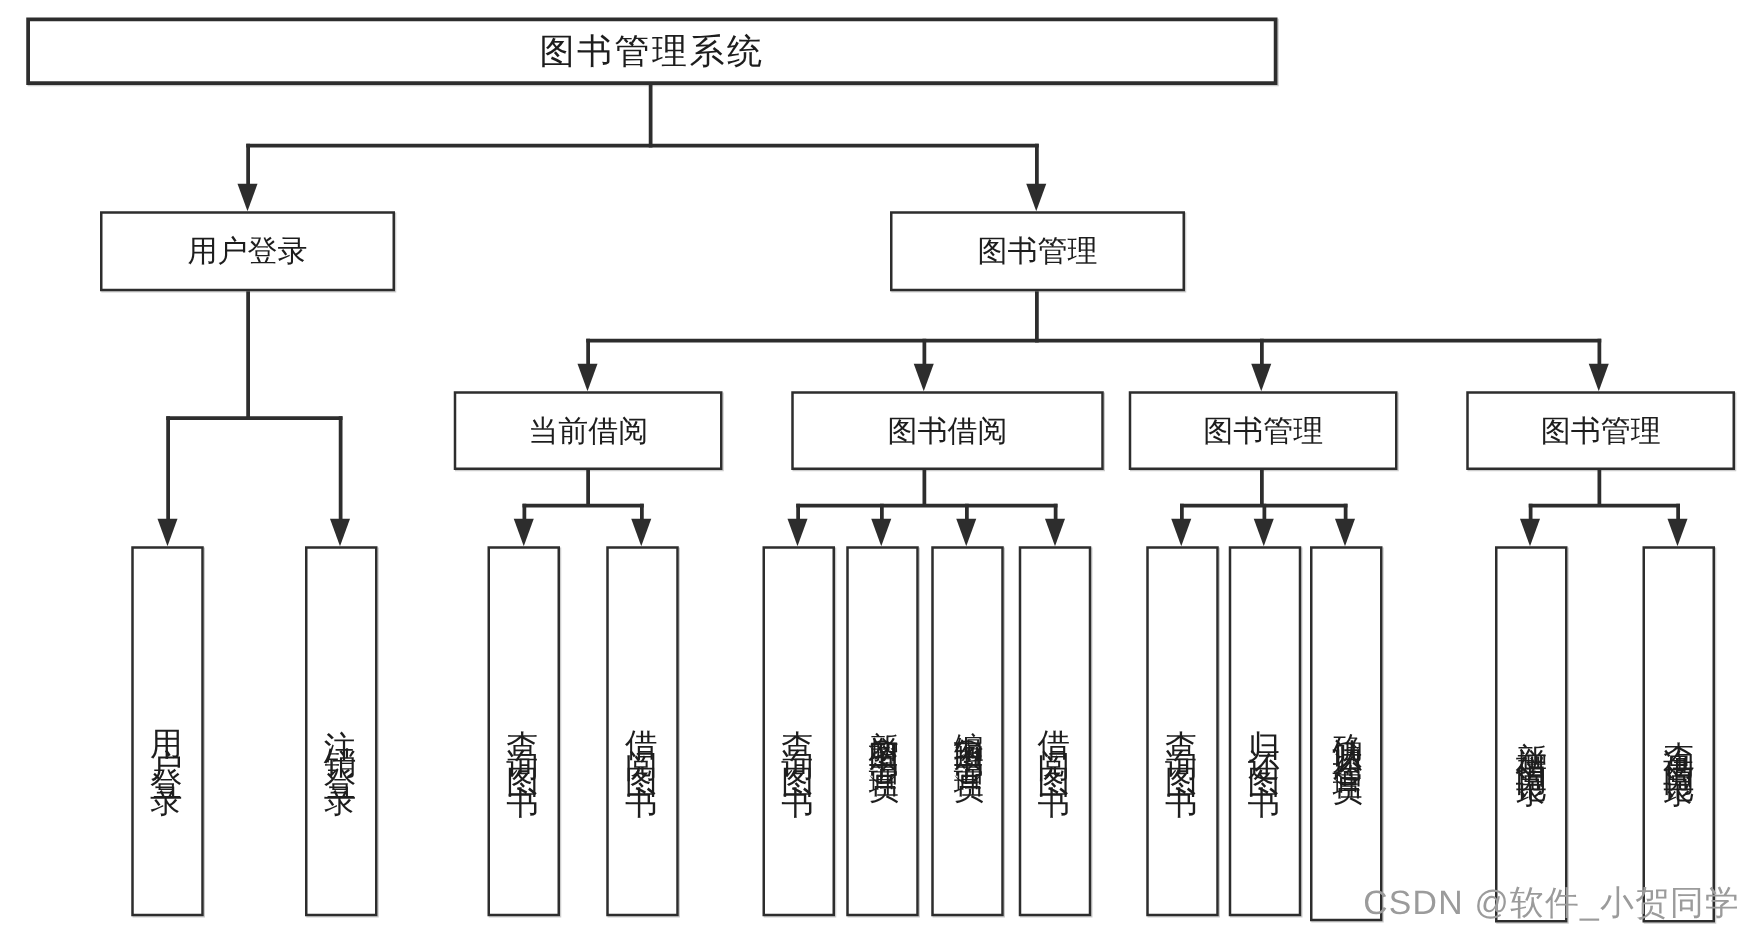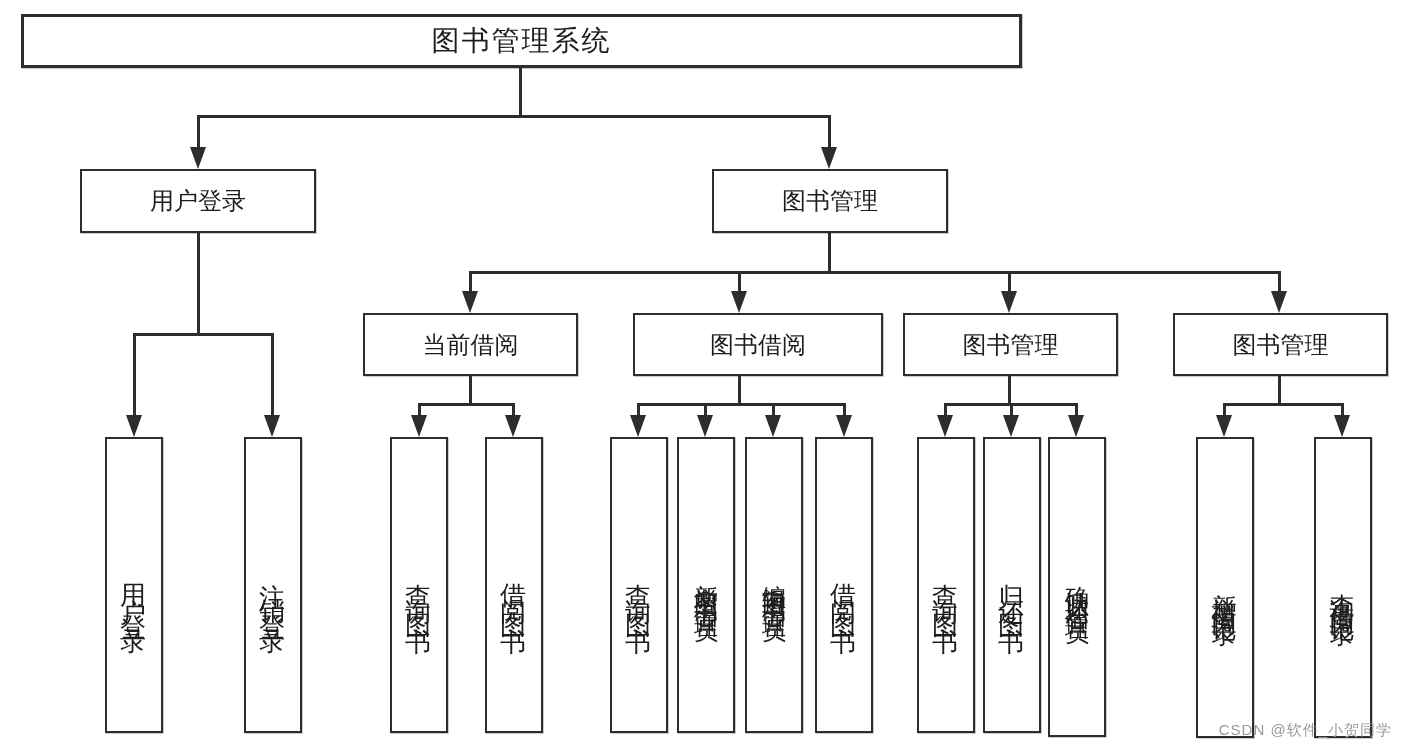--- a/index.html
+++ b/index.html
@@ -43,21 +43,21 @@
   .vline,.hline{position:absolute;background:#2d2d2d;}
   .arrow{
     position:absolute;width:0;height:0;
     border-left:8px solid transparent;
     border-right:8px solid transparent;
     border-top:22px solid #2d2d2d;
   }
   #watermark{
     position:absolute;
     right:13px;bottom:7px;
-    font-size:15px;
+    font-size:27px;
     color:#9b9b9b;
     letter-spacing:1px;
     white-space:nowrap;
   }
 </style>
 </head>
 <body>
 
 <div id="canvas">
 

